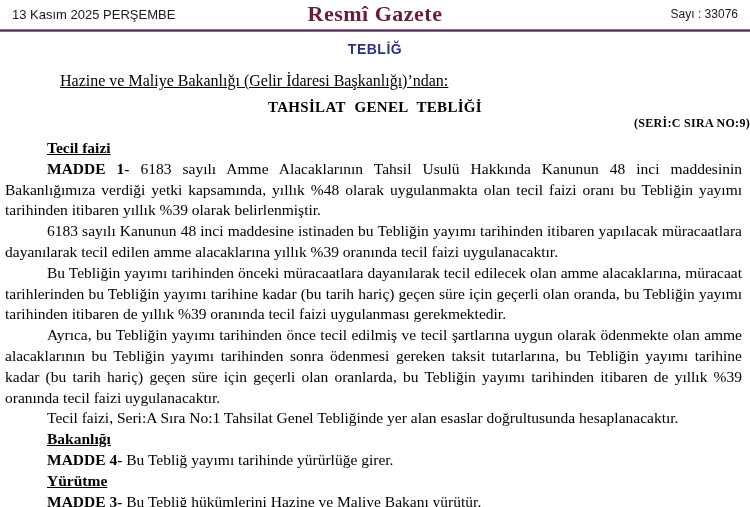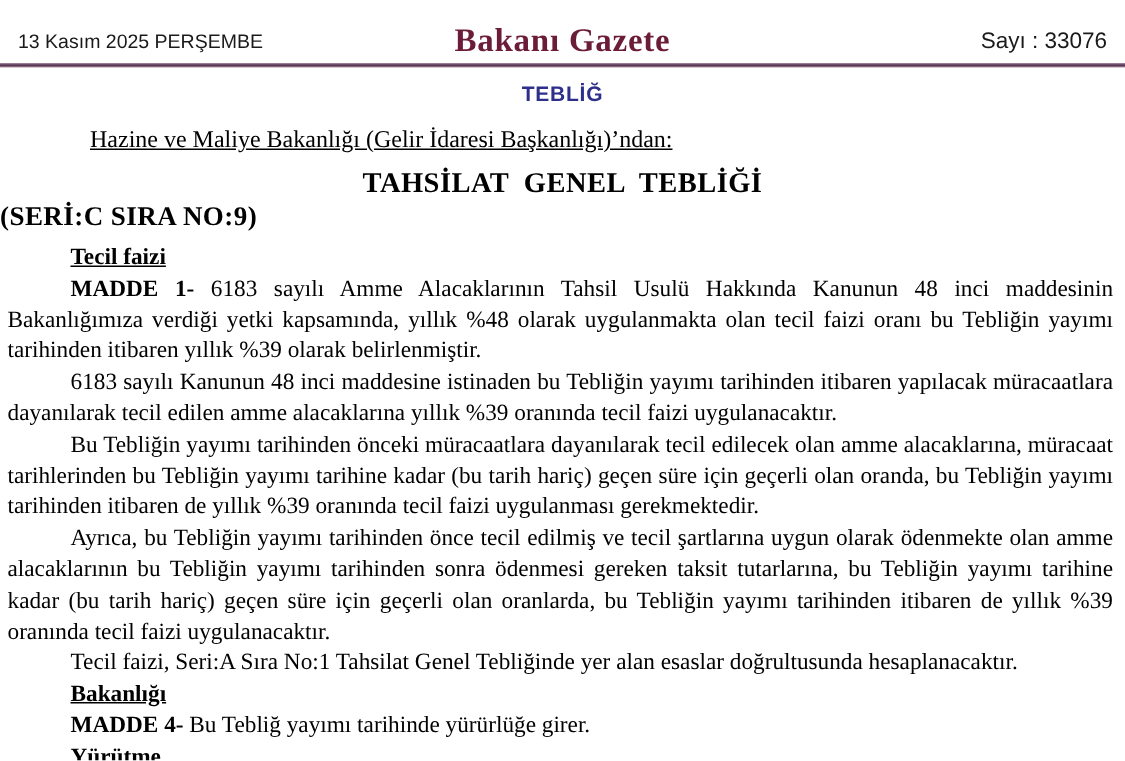--- a/index.html
+++ b/index.html
@@ -9,40 +9,40 @@
     height: 507px;
     background: #ffffff;
     overflow: hidden;
     font-family: "Liberation Serif", serif;
     color: #000;
   }
   .masthead-row {
     display: grid;
     grid-template-columns: 1fr auto 1fr;
     align-items: center;
-    padding: 14px 12px 2px 12px;
+    padding: 1px 12px 2px 12px;
   }
   .masthead-date {
     justify-self: start;
     font-family: "Liberation Sans", sans-serif;
     font-size: 13px;
     color: #1a1a1a;
   }
   .masthead-title {
     justify-self: center;
     font-family: "Liberation Serif", serif;
     font-size: 22px;
     font-weight: bold;
     color: #6b1c38;
     letter-spacing: 0.5px;
   }
   .masthead-issue {
     justify-self: end;
     font-family: "Liberation Sans", sans-serif;
-    font-size: 15px;
+    font-size: 12px;
     color: #1a1a1a;
   }
   .header-divider {
     height: 3px;
     background: linear-gradient(to bottom, #b192ab, #4f2c49, #b192ab);
   }
   .section-label {
     margin-top: 9px;
     text-align: center;
     font-family: "Liberation Sans", sans-serif;
@@ -53,28 +53,28 @@
   }
   .source-line {
     margin: 15px 8px 0 60px;
     font-size: 16px;
     text-decoration: underline;
   }
   .doc-title {
     margin-top: 9px;
     text-align: center;
     font-weight: bold;
-    font-size: 19px;
+    font-size: 15px;
     word-spacing: 5px;
     letter-spacing: 0.3px;
   }
   .doc-subtitle {
-    text-align: left;
+    text-align: right;
     font-weight: bold;
-    font-size: 18px;
+    font-size: 12px;
     letter-spacing: 0.3px;
   }
   .doc-body {
     margin: 7px 8px 0 5px;
     font-size: 15.5px;
     line-height: 20.8px;
   }
   .doc-body p {
     margin: 0;
     text-indent: 42px;
@@ -87,21 +87,21 @@
   }
   .doc-body b { font-weight: bold; }
 </style>
 </head>
 <body>
 
 <div class="page">
 
   <div class="masthead-row">
     <span class="masthead-date">13 Kasım 2025 PERŞEMBE</span>
-    <span class="masthead-title">Bakanı Gazete</span>
+    <span class="masthead-title">Resmî Gazete</span>
     <span class="masthead-issue">Sayı : 33076</span>
   </div>
 
   <div class="header-divider"></div>
 
   <div class="section-label">TEBLİĞ</div>
 
   <div class="source-line">Hazine ve Maliye Bakanlığı (Gelir İdaresi Başkanlığı)’ndan:</div>
 
   <div class="doc-title">TAHSİLAT GENEL TEBLİĞİ</div>

